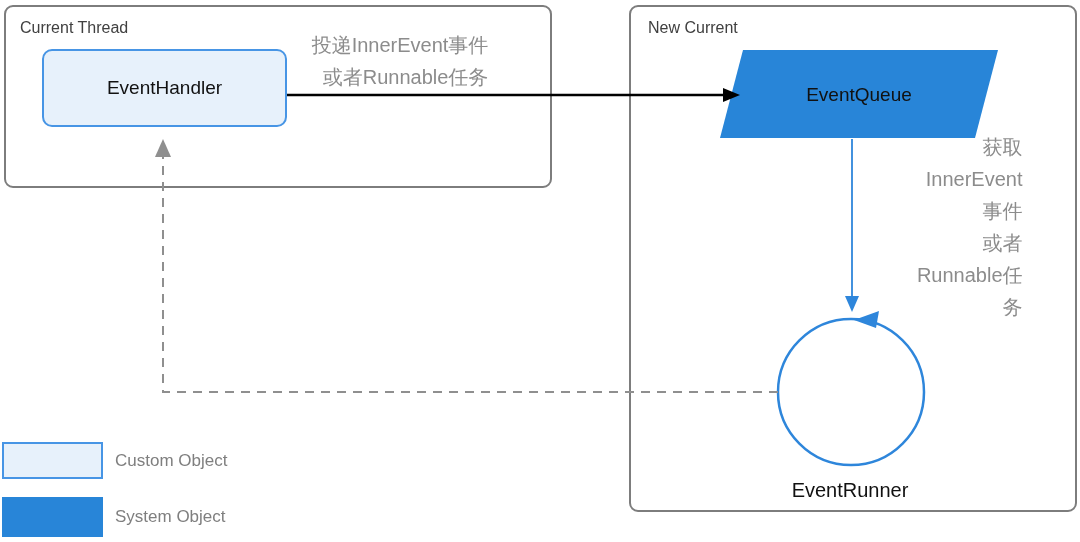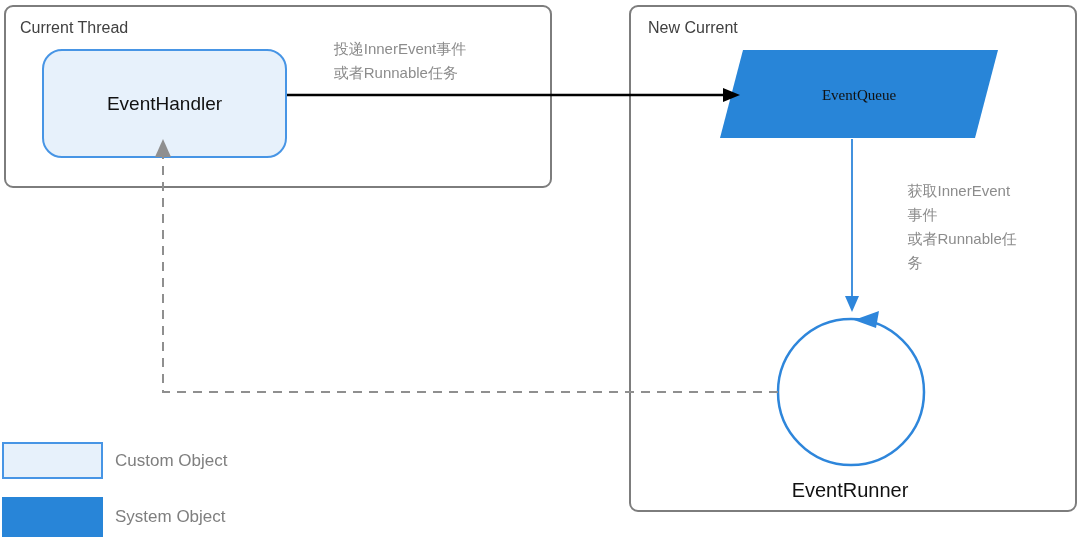--- a/index.html
+++ b/index.html
@@ -27,49 +27,49 @@
   .node-box {
     position: absolute;
     box-sizing: border-box;
     display: flex;
     align-items: center;
     justify-content: center;
     font-size: 19px;
     color: #111111;
   }
   #event-handler {
-    left: 42px; top: 49px; width: 245px; height: 109px;
+    left: 42px; top: 49px; width: 245px; height: 78px;
     background: #e7f1fb;
     border: 2px solid #4795e5;
-    border-radius: 20px;
+    border-radius: 10px;
   }
   svg.overlay {
     position: absolute;
     left: 0; top: 0;
     width: 1080px; height: 542px;
     pointer-events: none;
   }
   .edge-label {
     position: absolute;
     transform: translate(-50%, -50%);
-    font-size: 15px;
-    line-height: 24px;
+    font-size: 20px;
+    line-height: 32px;
     color: #8c8c8c;
-    text-align: left;
+    text-align: right;
     white-space: pre-line;
     z-index: 5;
   }
   .node-label {
     position: absolute;
     transform: translate(-50%, -50%);
     color: #111111;
     white-space: nowrap;
     z-index: 5;
   }
-  #event-queue-label { font-size: 15px; font-family: Liberation Serif, serif; }
+  #event-queue-label { font-size: 19px; }
   #event-runner-label { font-size: 20px; text-align: center; }
   .legend-swatch {
     position: absolute;
     box-sizing: border-box;
   }
   #legend-custom-swatch {
     left: 2px; top: 442px; width: 101px; height: 37px;
     background: #e7f1fb;
     border: 2px solid #4795e5;
   }

